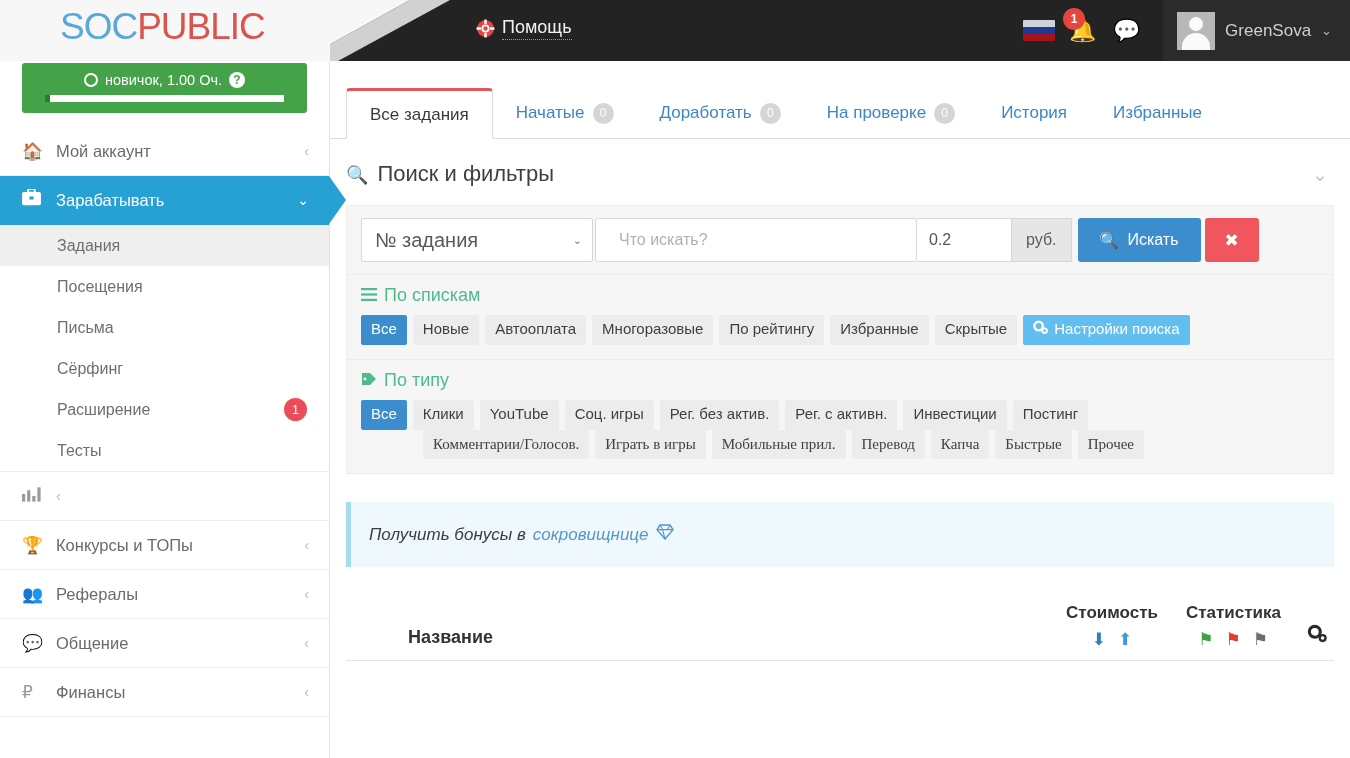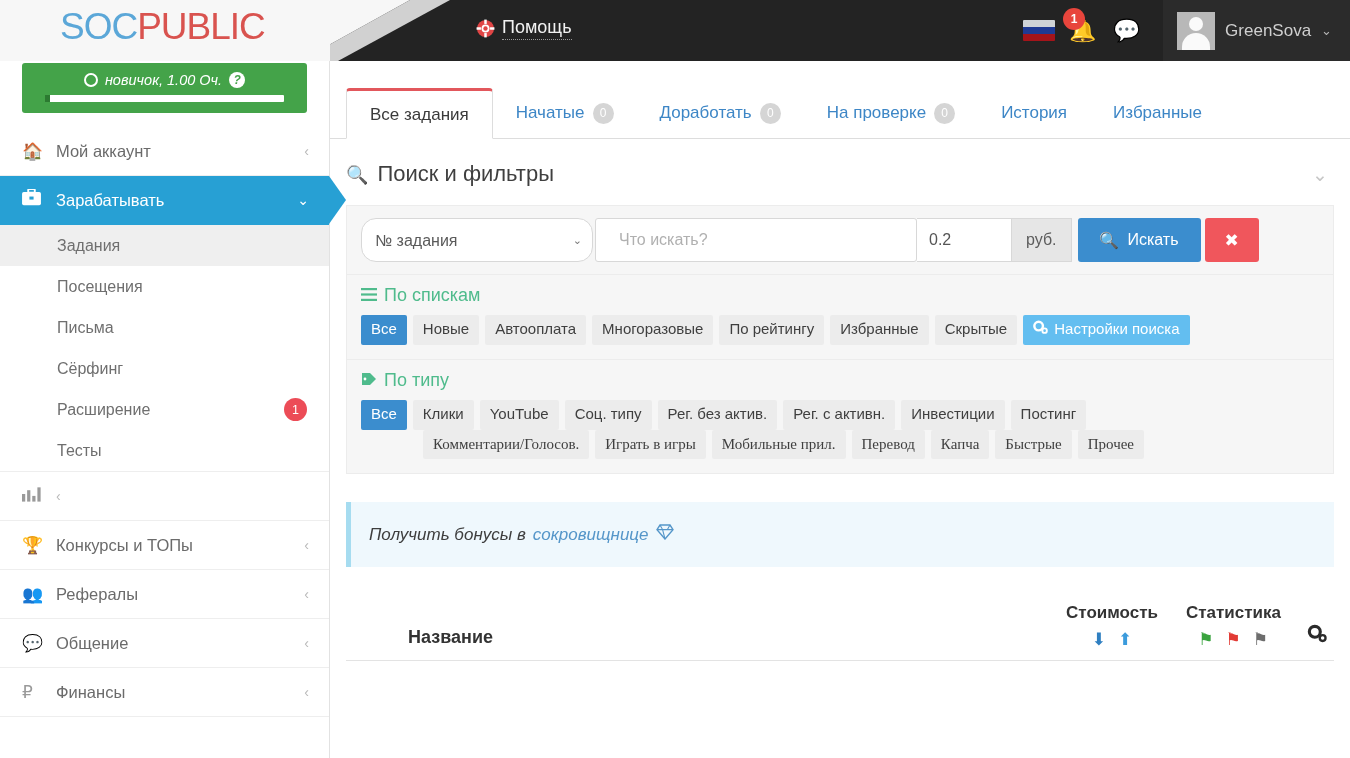--- a/index.html
+++ b/index.html
@@ -58,21 +58,21 @@
   .user-name { color: #cfcfcf; font-size: 17px; }
   .caret-d { color: #b5b5b5; font-size: 13px; }
 
   
   .sidebar {
     position: absolute; top: 61px; left: 0; width: 330px; height: 697px;
     background: #ffffff; border-right: 1px solid #e2e2e2; z-index: 10;
   }
   .rank-badge {
     margin: 2px 22px 0 22px; background: #44a349; border-radius: 3px;
-    padding: 9px 10px 11px 10px; color: #fff; font-style: italic;
+    padding: 9px 10px 11px 10px; color: #fff;
   }
   .rank-line { display: flex; align-items: center; justify-content: center; gap: 7px; font-size: 14.5px; }
   .rank-circle { width: 14px; height: 14px; border: 2.4px solid #fff; border-radius: 50%; display:inline-block; }
   .qmark {
     width: 16px; height: 16px; border-radius: 50%; background: #fff; color: #44a349;
     font-size: 12px; font-weight: 700; display: flex; align-items: center; justify-content: center;
   }
   .rank-bar { height: 7px; background: #ffffff; border-radius: 1px; margin: 7px 13px 0 13px; position: relative; }
   .rank-bar i { position: absolute; left: 0; top: 0; bottom: 0; width: 5px; background: #2c7a31; }
 
@@ -123,22 +123,22 @@
 
   .panel-head { display: flex; align-items: center; padding: 22px 22px 0 16px; }
   .panel-title { display: flex; align-items: baseline; gap: 9px; font-size: 22px; color: #3f3f3f; flex: 1; }
   .panel-title .mag { font-size: 18px; color: #333; font-weight: 700; }
   .collapse-chev { color: #c6c6c6; font-size: 19px; }
 
   .filter-box { margin: 18px 16px 0 16px; background: #f6f6f6; border: 1px solid #ececec; }
   .search-row { display: flex; padding: 12px 14px; }
   .sel-wrap { position: relative; }
   .f-select {
-    width: 232px; height: 44px; background: #fff; border: 1px solid #d8d8d8; border-radius: 15px;
-    padding: 0 26px 0 13px; font-size: 16px; color: #5a5a5a; appearance: none;
+    width: 232px; height: 44px; background: #fff; border: 1px solid #d8d8d8; border-radius: 2px;
+    padding: 0 26px 0 13px; font-size: 20px; color: #5a5a5a; appearance: none;
     font-family: "Liberation Sans", sans-serif;
   }
   .sel-arrow { position: absolute; right: 11px; top: 16px; color: #777; font-size: 11px; pointer-events: none; }
   .f-text {
     width: 322px; height: 44px; border: 1px solid #d8d8d8; border-radius: 3px; margin-left: 2px;
     padding: 0 23px; font-size: 16px; color: #555; font-family: "Liberation Sans", sans-serif;
   }
   .f-text::placeholder { color: #b0b0b0; }
   .f-price {
     width: 95px; height: 44px; border: 1px solid #d8d8d8; border-left: none; border-radius: 0;
@@ -432,21 +432,21 @@
               <path d="M1 1 H9 L15 7 L9 13 L1 13 Z" fill="#4fbb8c"></path>
               <circle cx="4" cy="7" r="1.4" fill="#ffffff"></circle>
             </svg>
           </span>
           <span>По типу</span>
         </div>
         <div class="chips">
           <span class="chip on">Все</span>
           <span class="chip">Клики</span>
           <span class="chip">YouTube</span>
-          <span class="chip">Соц. типу</span>
+          <span class="chip">Соц. игры</span>
           <span class="chip">Рег. без актив.</span>
           <span class="chip">Рег. с активн.</span>
           <span class="chip">Инвестиции</span>
           <span class="chip">Постинг</span>
         </div>
         <div class="chips type-row2">
           <span class="chip">Комментарии/Голосов.</span>
           <span class="chip">Играть в игры</span>
           <span class="chip">Мобильные прил.</span>
           <span class="chip">Перевод</span>

